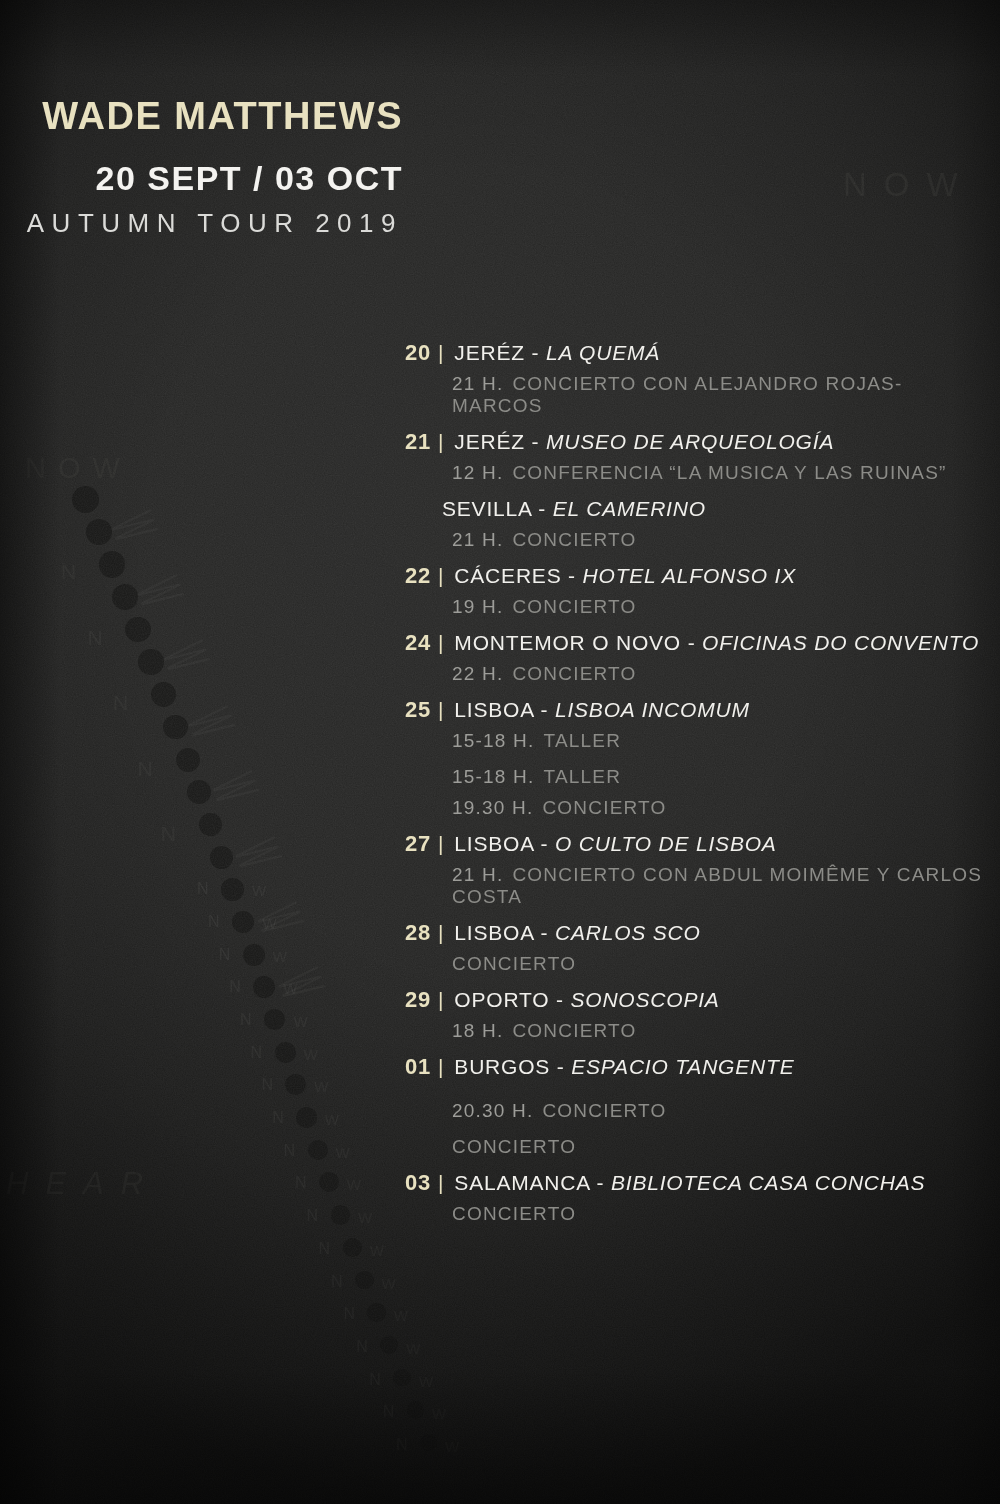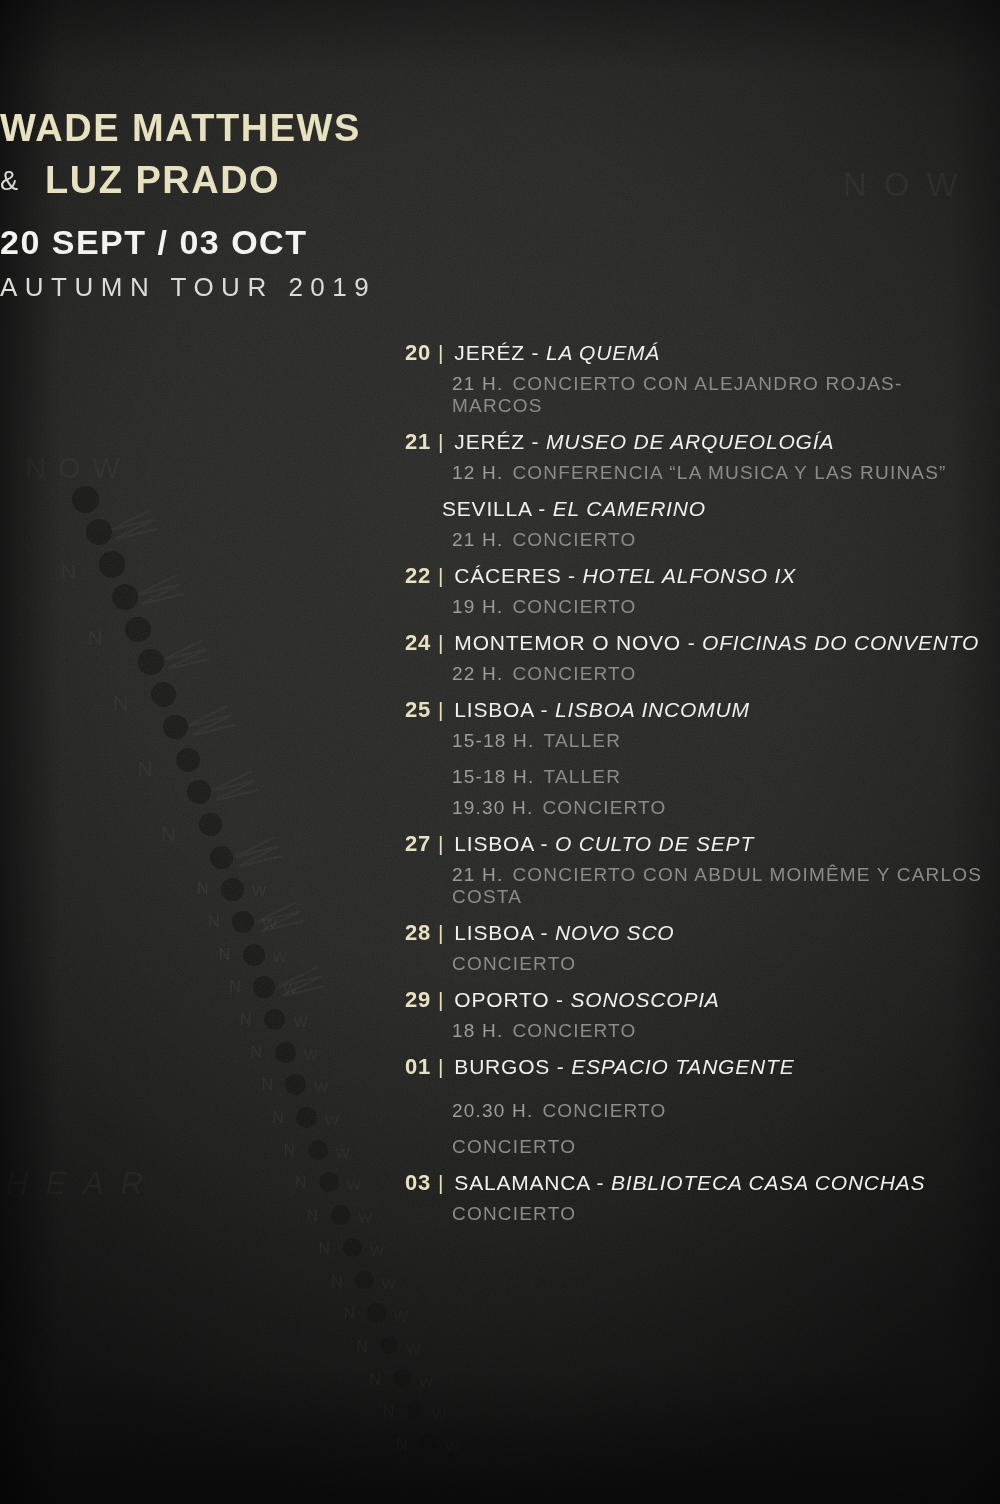--- a/index.html
+++ b/index.html
@@ -18,21 +18,21 @@
     linear-gradient(to top, rgba(0,0,0,0.4), rgba(0,0,0,0) 9%),
     linear-gradient(to left, rgba(0,0,0,0.22), rgba(0,0,0,0) 5%);}
   
   .wm{position:absolute;z-index:1;white-space:nowrap;}
   .wm-now-tr{left:843px;top:166px;font-size:33px;letter-spacing:17px;font-weight:300;color:#2f2f2d;}
   .wm-now-left{left:25px;top:452px;font-size:29px;letter-spacing:12px;font-weight:300;color:#2d2d2b;}
   .wm-hear{left:6px;top:1166px;font-size:31px;letter-spacing:17px;font-style:italic;font-weight:300;color:#2b2b29;}
   .dot{position:absolute;border-radius:50%;background:#181817;}
   .chain-letter{position:absolute;color:#cfcfc8;font-weight:500;line-height:1;white-space:nowrap;}
   
-  .header{position:absolute;top:109px;left:0;width:403px;text-align:left;z-index:5;}
+  .header{position:absolute;top:97px;left:0;width:403px;text-align:right;z-index:5;}
   .artist{font-size:38px;font-weight:700;color:#e8e1c0;letter-spacing:1.5px;line-height:1;}
   .line2{margin-top:14px;}
   .amp{font-size:27px;color:#d9d9d6;font-weight:400;margin-right:27px;vertical-align:3px;letter-spacing:0;}
   .dates{margin-top:26px;font-size:34px;font-weight:700;color:#f4f3f0;letter-spacing:1.5px;line-height:1;}
   .tour{margin-top:15px;font-size:26px;font-weight:400;color:#dbdbd8;letter-spacing:7.5px;line-height:1;}
   
   .events{position:absolute;left:405px;top:342px;width:580px;z-index:5;}
   .event{margin-bottom:14px;}
   .event-head{font-size:21px;line-height:22px;color:#f1f0ec;letter-spacing:.8px;margin-bottom:9px;}
   .event-head.continuation{padding-left:37px;margin-top:14px;}
@@ -140,21 +140,20 @@
     <filter id="grain">
         <feTurbulence type="fractalNoise" baseFrequency="0.9" numOctaves="2" seed="7" stitchTiles="stitch"></feTurbulence>
         <feColorMatrix type="saturate" values="0"></feColorMatrix>
       </filter>
     <rect width="100%" height="100%" filter="url(#grain)"></rect>
   </svg>
   <div class="layer vignette"></div>
 
   <header class="header">
     <div class="artist">WADE MATTHEWS</div>
-    <div class="artist line2"><span class="amp">&amp;</span><span>LUZ PRADO</span></div>
     <div class="dates">20 SEPT / 03 OCT</div>
     <div class="tour">AUTUMN TOUR 2019</div>
   </header>
 
   <main class="events">
       <div class="event" data-day="20">
         <div class="event-head"><span class="day">20</span><span class="pipe">|</span><span class="city">JERÉZ - </span><span class="venue">LA QUEMÁ</span></div>
         <div class="detail"><span class="time">21 H.</span><span class="desc">CONCIERTO CON ALEJANDRO ROJAS-MARCOS</span></div>
       </div>
       <div class="event" data-day="21">
@@ -173,25 +172,25 @@
       </div>
       <div class="event" data-day="25">
         <div class="event-head"><span class="day">25</span><span class="pipe">|</span><span class="city">LISBOA - </span><span class="venue">LISBOA INCOMUM</span></div>
         <div class="detail"><span class="time">15-18 H.</span><span class="desc">TALLER</span></div>
       </div>
       <div class="event" data-day="26">
         <div class="detail"><span class="time">15-18 H.</span><span class="desc">TALLER</span></div>
         <div class="detail"><span class="time">19.30 H.</span><span class="desc">CONCIERTO</span></div>
       </div>
       <div class="event" data-day="27">
-        <div class="event-head"><span class="day">27</span><span class="pipe">|</span><span class="city">LISBOA - </span><span class="venue">O CULTO DE SEPT</span></div>
+        <div class="event-head"><span class="day">27</span><span class="pipe">|</span><span class="city">LISBOA - </span><span class="venue">O CULTO DE LISBOA</span></div>
         <div class="detail"><span class="time">21 H.</span><span class="desc">CONCIERTO CON ABDUL MOIMÊME Y CARLOS COSTA</span></div>
       </div>
       <div class="event" data-day="28">
-        <div class="event-head"><span class="day">28</span><span class="pipe">|</span><span class="city">LISBOA - </span><span class="venue">NOVO SCO</span></div>
+        <div class="event-head"><span class="day">28</span><span class="pipe">|</span><span class="city">LISBOA - </span><span class="venue">CARLOS SCO</span></div>
         <div class="detail"><span class="desc">CONCIERTO</span></div>
       </div>
       <div class="event" data-day="29">
         <div class="event-head"><span class="day">29</span><span class="pipe">|</span><span class="city">OPORTO - </span><span class="venue">SONOSCOPIA</span></div>
         <div class="detail"><span class="time">18 H.</span><span class="desc">CONCIERTO</span></div>
       </div>
       <div class="event" data-day="01">
         <div class="event-head"><span class="day">01</span><span class="pipe">|</span><span class="city">BURGOS - </span><span class="venue">ESPACIO TANGENTE</span></div>
         <div class="detail"><span class="time">20.30 H.</span><span class="desc">CONCIERTO</span></div>
       </div>

